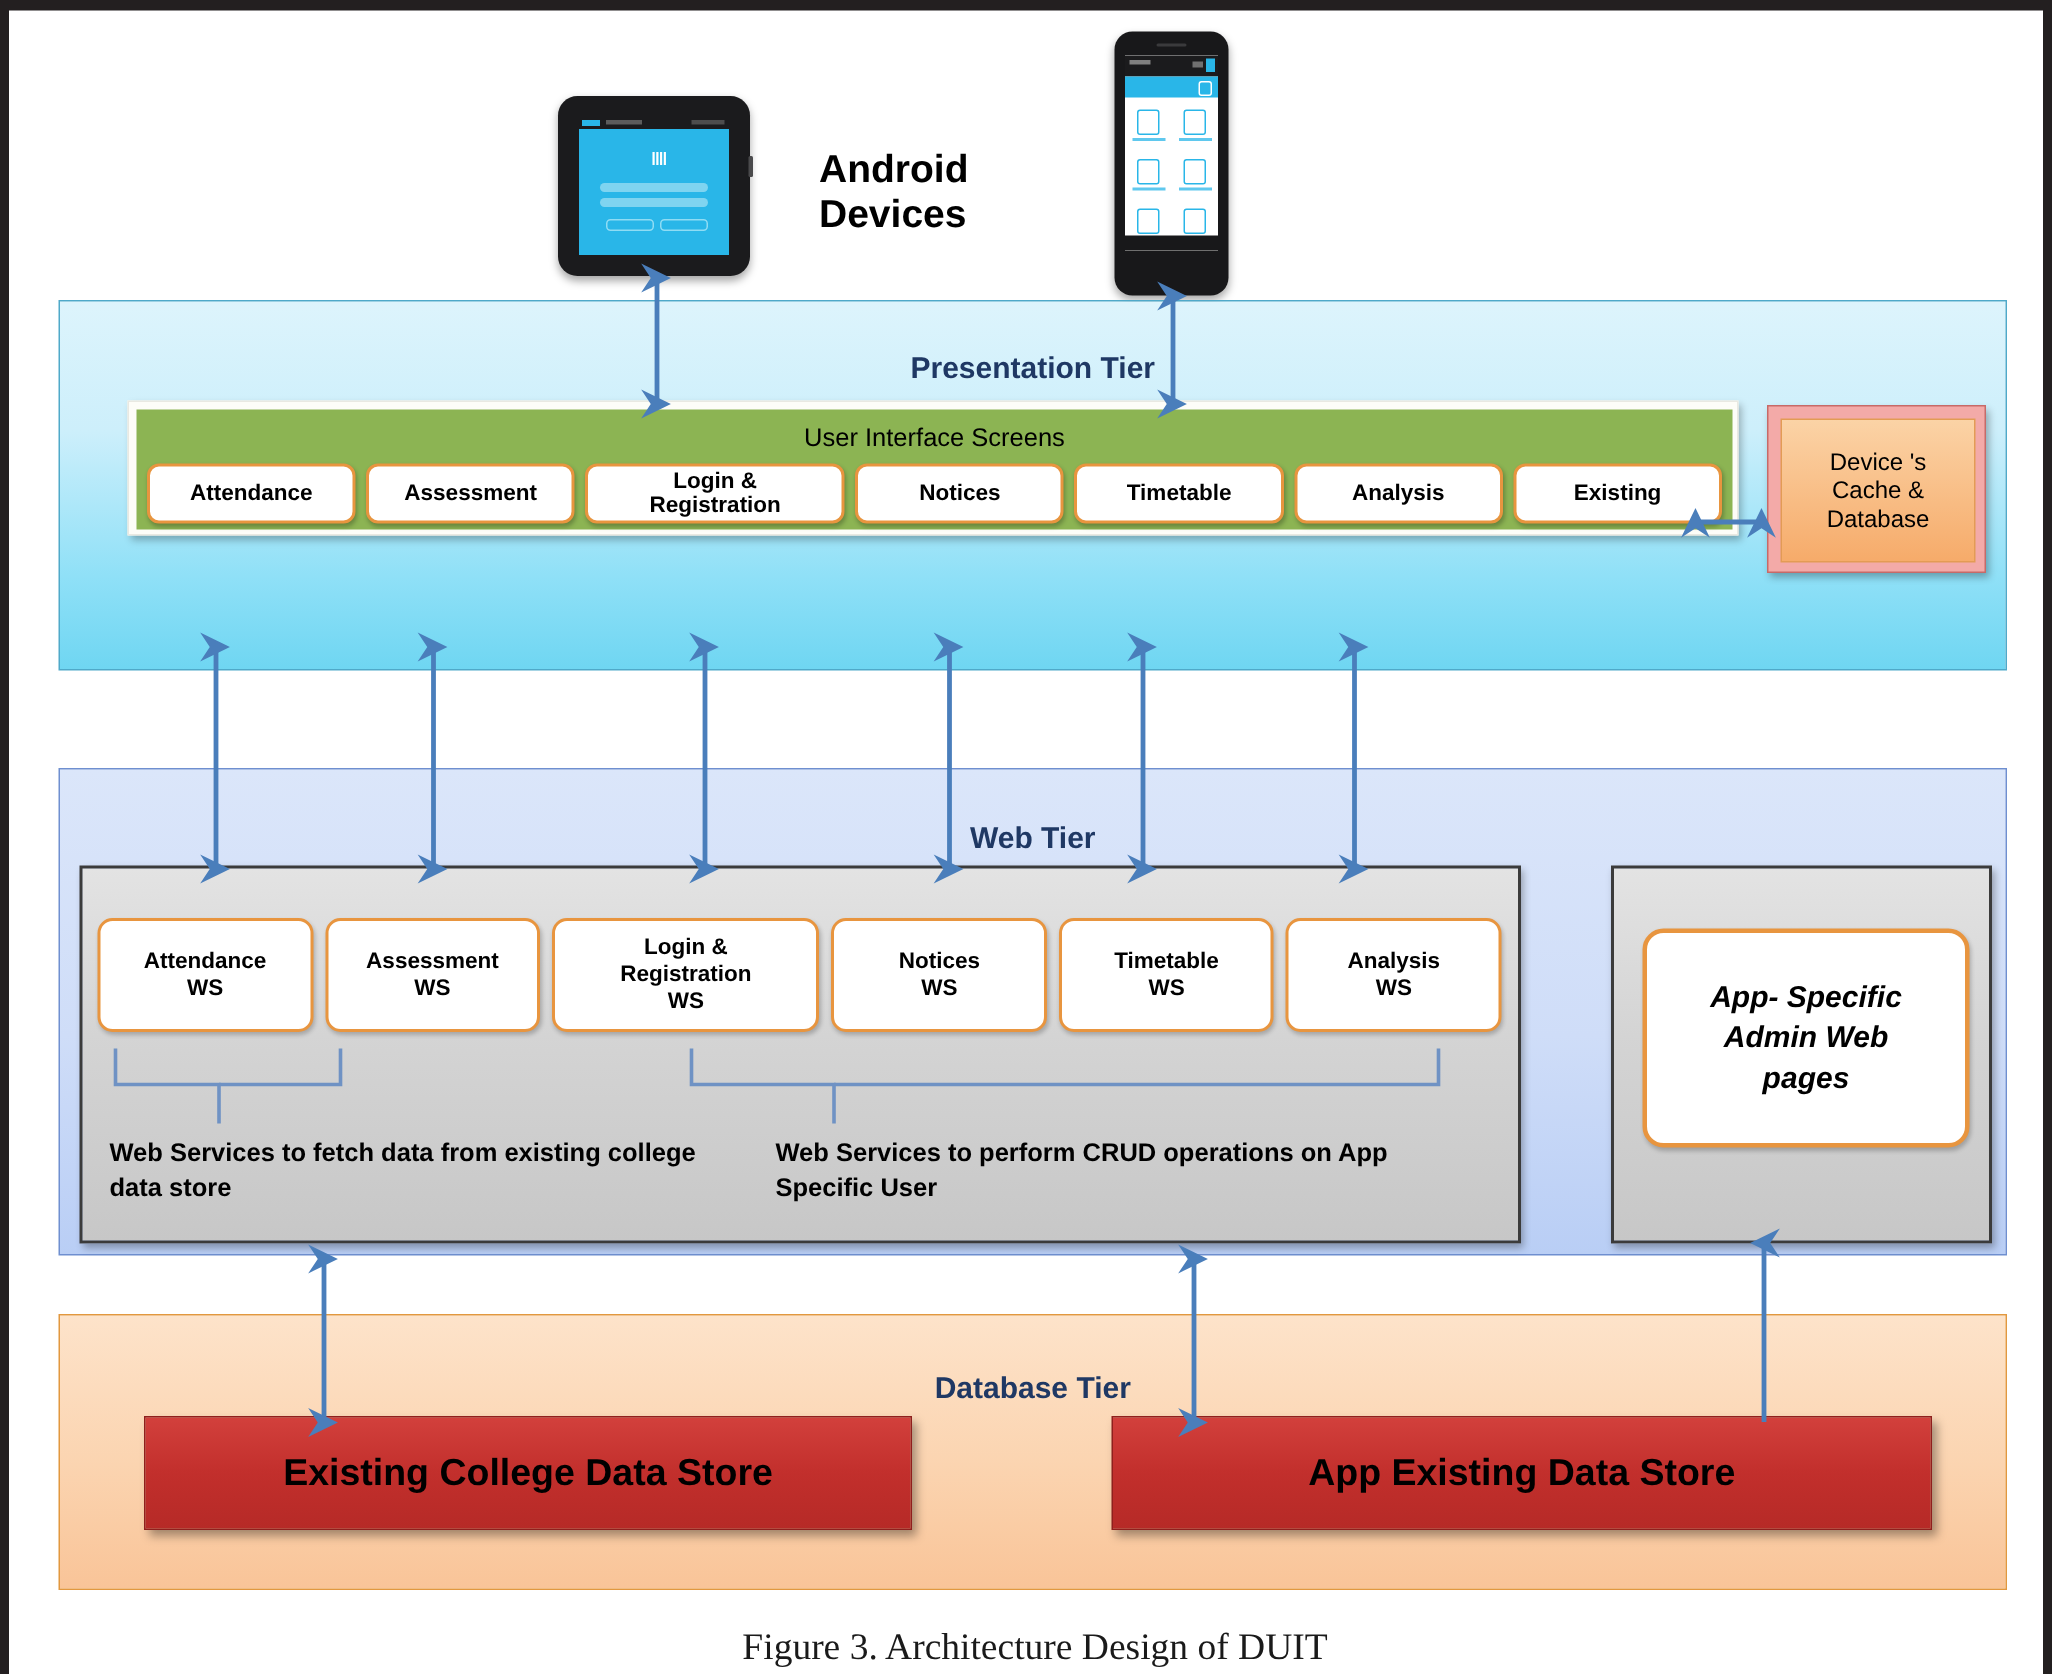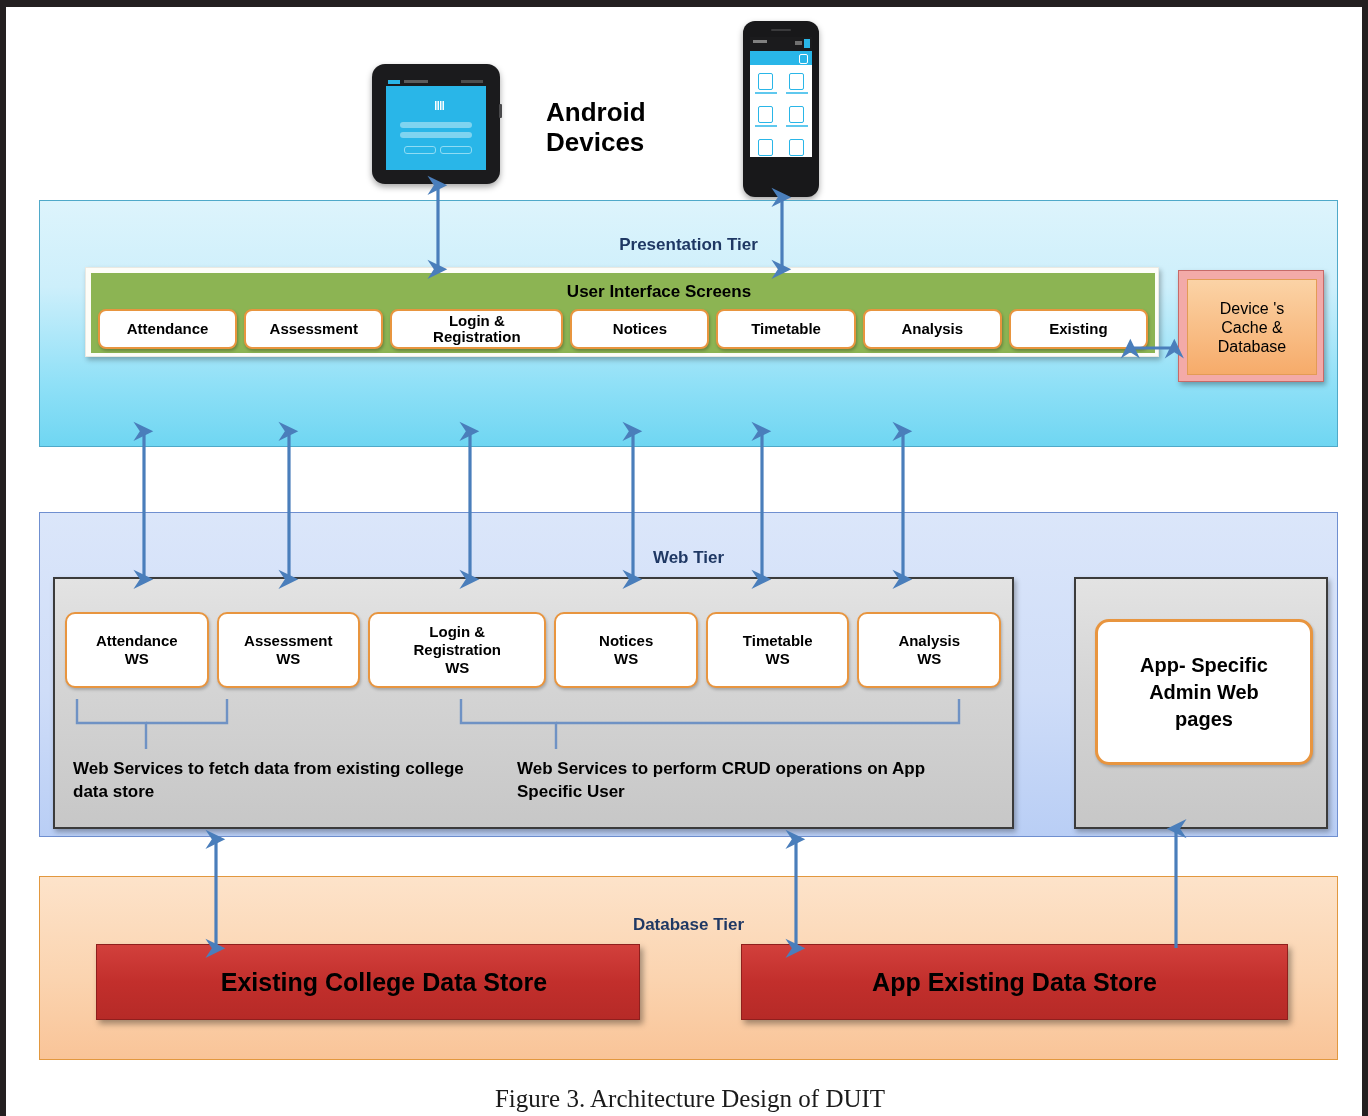--- a/index.html
+++ b/index.html
@@ -72,41 +72,41 @@
     font-size:26px;font-weight:bold;color:#000;line-height:30px;
   }
 
   
   #pres-tier{
     left:33px;top:193px;width:1297px;height:245px;
     background:linear-gradient(to bottom,#ddf4fc 0%,#cdeffb 35%,#8fe0f7 75%,#6fd6f2 100%);
     border:1px solid #4fa9c9;
   }
   .tier-title{
-    position:absolute;font-size:17px;font-weight:bold;color:#1f3864;
+    position:absolute;font-size:20px;font-weight:bold;color:#1f3864;
   }
   #pres-title{left:0;top:34px;width:100%;text-align:center;}
   #web-title{left:0;top:35px;width:100%;text-align:center;}
   #db-title{left:0;top:38px;width:100%;text-align:center;}
 
   #uis-frame{
     left:45px;top:66px;width:1074px;height:90px;
     background:#fdfdf8;
     border:1px solid #e9e9e2;
     box-shadow:2px 3px 5px rgba(0,0,0,.28);
     padding:4px;
     box-sizing:border-box;
   }
   #uis-green{
     position:absolute;left:5px;top:5px;width:1064px;height:80px;
     background:#8cb453;
   }
   #uis-title{
     position:absolute;left:0;top:9px;width:100%;text-align:center;
-    font-size:17px;font-weight:bold;color:#000;margin-left:36px;
+    font-size:17px;font-weight:normal;color:#000;
   }
   #uis-row{
     position:absolute;left:7px;top:36px;width:1050px;height:40px;
     display:flex;gap:7px;
   }
   .ui-chip{
     flex:1 1 0;
     background:#ffffff;
     border:2.5px solid #e8953f;
     border-radius:8px;
@@ -165,38 +165,38 @@
     left:1068px;top:570px;width:250px;height:248px;
     background:linear-gradient(to bottom,#e3e3e3 0%,#d4d4d4 45%,#c7c7c7 100%);
     border:2px solid #3b3b3b;
     box-shadow:2px 3px 5px rgba(0,0,0,.3);
   }
   #admin-chip{
     position:absolute;left:19px;top:40px;width:212px;height:140px;
     background:#ffffff;border:3px solid #e8953f;border-radius:14px;
     box-shadow:1px 2px 3px rgba(0,0,0,.22);
     display:flex;align-items:center;justify-content:center;text-align:center;
-    font-size:20px;font-weight:bold;color:#000;line-height:27px;
+    font-size:20px;font-weight:bold;color:#000;line-height:27px;font-style:italic;
   }
 
   
   #db-tier{
     left:33px;top:869px;width:1297px;height:182px;
     background:linear-gradient(to bottom,#fde3ca 0%,#fbd4b0 55%,#f9c498 100%);
     border:1px solid #e2983f;
   }
   .db-store{
     position:absolute;top:937px;height:74px;
     background:linear-gradient(to bottom,#d2403c 0%,#c22f2c 50%,#b62a27 100%);
     border:1px solid #8f1f1d;
     box-shadow:3px 4px 6px rgba(0,0,0,.35);
     display:flex;align-items:center;justify-content:center;text-align:center;
     font-size:25px;font-weight:bold;color:#000;
   }
-  #db-store-1{left:90px;width:510px;padding-left:32px;}
+  #db-store-1{left:90px;width:510px;}
   #db-store-2{left:735px;width:545px;}
 
   
   #arrows{position:absolute;left:0;top:0;width:1368px;height:1116px;pointer-events:none;}
 
   
   #caption{
     left:0;top:1078px;width:1368px;text-align:center;
     font-family:"Liberation Serif", serif;font-size:25px;color:#1a1a1a;
   }

